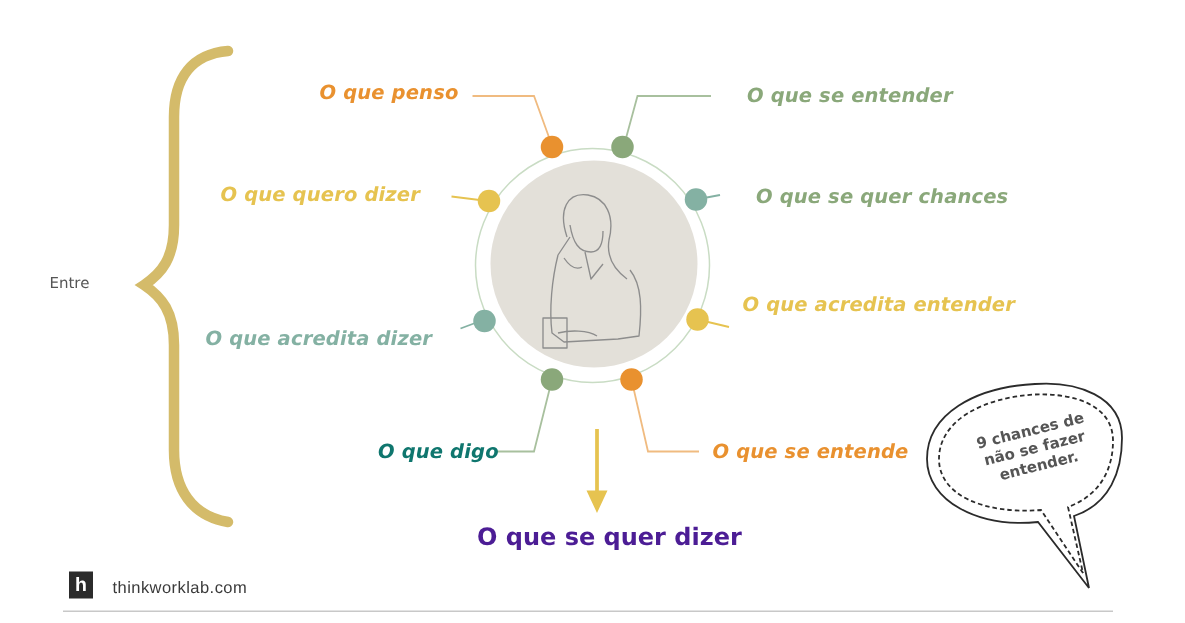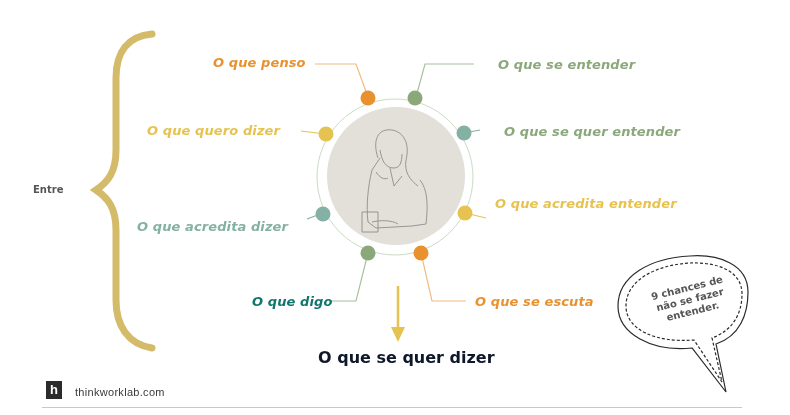--- a/index.html
+++ b/index.html
@@ -1,20 +1,20 @@
 <!DOCTYPE html>
 <html><head>
 <meta charset="utf-8">
 <style>
   html, body { margin:0; padding:0; background:#ffffff; }
   body { width:790px; height:415px; position:relative; overflow:hidden; font-family:"DejaVu Sans", sans-serif; }
   .abs { position:absolute; }
   .lbl { position:absolute; font-weight:bold; font-size:13px; white-space:nowrap; letter-spacing:0.1px;font-style:italic; }
-  .entre { position:absolute; left:33px; top:184px; font-size:10px; font-weight:bold; color:#555555; }
-  .center-title { position:absolute; left:318px; top:348px; font-size:16px; font-weight:bold; color:#0f172a; }
+  .entre { position:absolute; left:33px; top:184px; font-size:10px; font-weight:normal; color:#555555; }
+  .center-title { position:absolute; left:318px; top:348px; font-size:16px; font-weight:bold; color:#4c1d95; }
   .bubble-text { position:absolute; left:640px; top:282px; width:100px; text-align:center; font-size:10px; font-weight:bold; color:#555555; line-height:12px; transform:rotate(-14deg); }
   .footer-logo { position:absolute; left:46px; top:381px; width:16px; height:18px; background:#2b2b2b; color:#ffffff; font-weight:bold; font-size:13px; text-align:center; line-height:18px; font-family:"Liberation Sans", sans-serif; }
   .footer-url { position:absolute; left:75px; top:386px; font-size:11px; color:#3a3a3a; font-family:"Liberation Sans", sans-serif; letter-spacing:0.3px; }
   .footer-line { position:absolute; left:42px; top:407px; width:700px; height:1px; background:#c8c8c8; }
 </style>
 </head>
 <body>
 
 <svg class="abs" style="left:0;top:0" width="790" height="415" viewBox="0 0 790 415">
 
@@ -69,25 +69,25 @@
     <path d="M748,292 C748,264 718,254 690,256 C650,258 618,276 618,306 C618,334 652,352 692,348 L726,392 L716,344 C740,336 748,314 748,292 Z" fill="#ffffff" stroke="#2b2b2b" stroke-width="1.2"></path>
     <path d="M742,294 C742,270 716,262 690,263 C656,265 626,280 626,306 C626,330 656,343 694,340 L722,382 L712,338 C734,330 742,312 742,294 Z" fill="none" stroke="#2b2b2b" stroke-width="1.2" stroke-dasharray="3,2"></path>
   </g>
 </svg>
 
 <div class="entre">Entre</div>
 
 <div class="lbl" style="left:213px;top:55px;color:#e9912f;">O que penso</div>
 <div class="lbl" style="left:498px;top:57px;color:#8aa87a;">O que se entender</div>
 <div class="lbl" style="left:147px;top:123px;color:#e6c350;">O que quero dizer</div>
-<div class="lbl" style="left:504px;top:124px;color:#8aa87a;">O que se quer entender</div>
+<div class="lbl" style="left:504px;top:124px;color:#8aa87a;">O que se quer chances</div>
 <div class="lbl" style="left:137px;top:219px;color:#84b1a3;">O que acredita dizer</div>
 <div class="lbl" style="left:495px;top:196px;color:#e6c350;">O que acredita entender</div>
 <div class="lbl" style="left:252px;top:294px;color:#0f766e;">O que digo</div>
-<div class="lbl" style="left:475px;top:294px;color:#e9912f;">O que se escuta</div>
+<div class="lbl" style="left:475px;top:294px;color:#e9912f;">O que se entende</div>
 
 <div class="center-title">O que se quer dizer</div>
 
 <div class="bubble-text">
   <div>9 chances de</div>
   <div>não se fazer</div>
   <div>entender.</div>
 </div>
 
 <div class="footer-logo">h</div>

